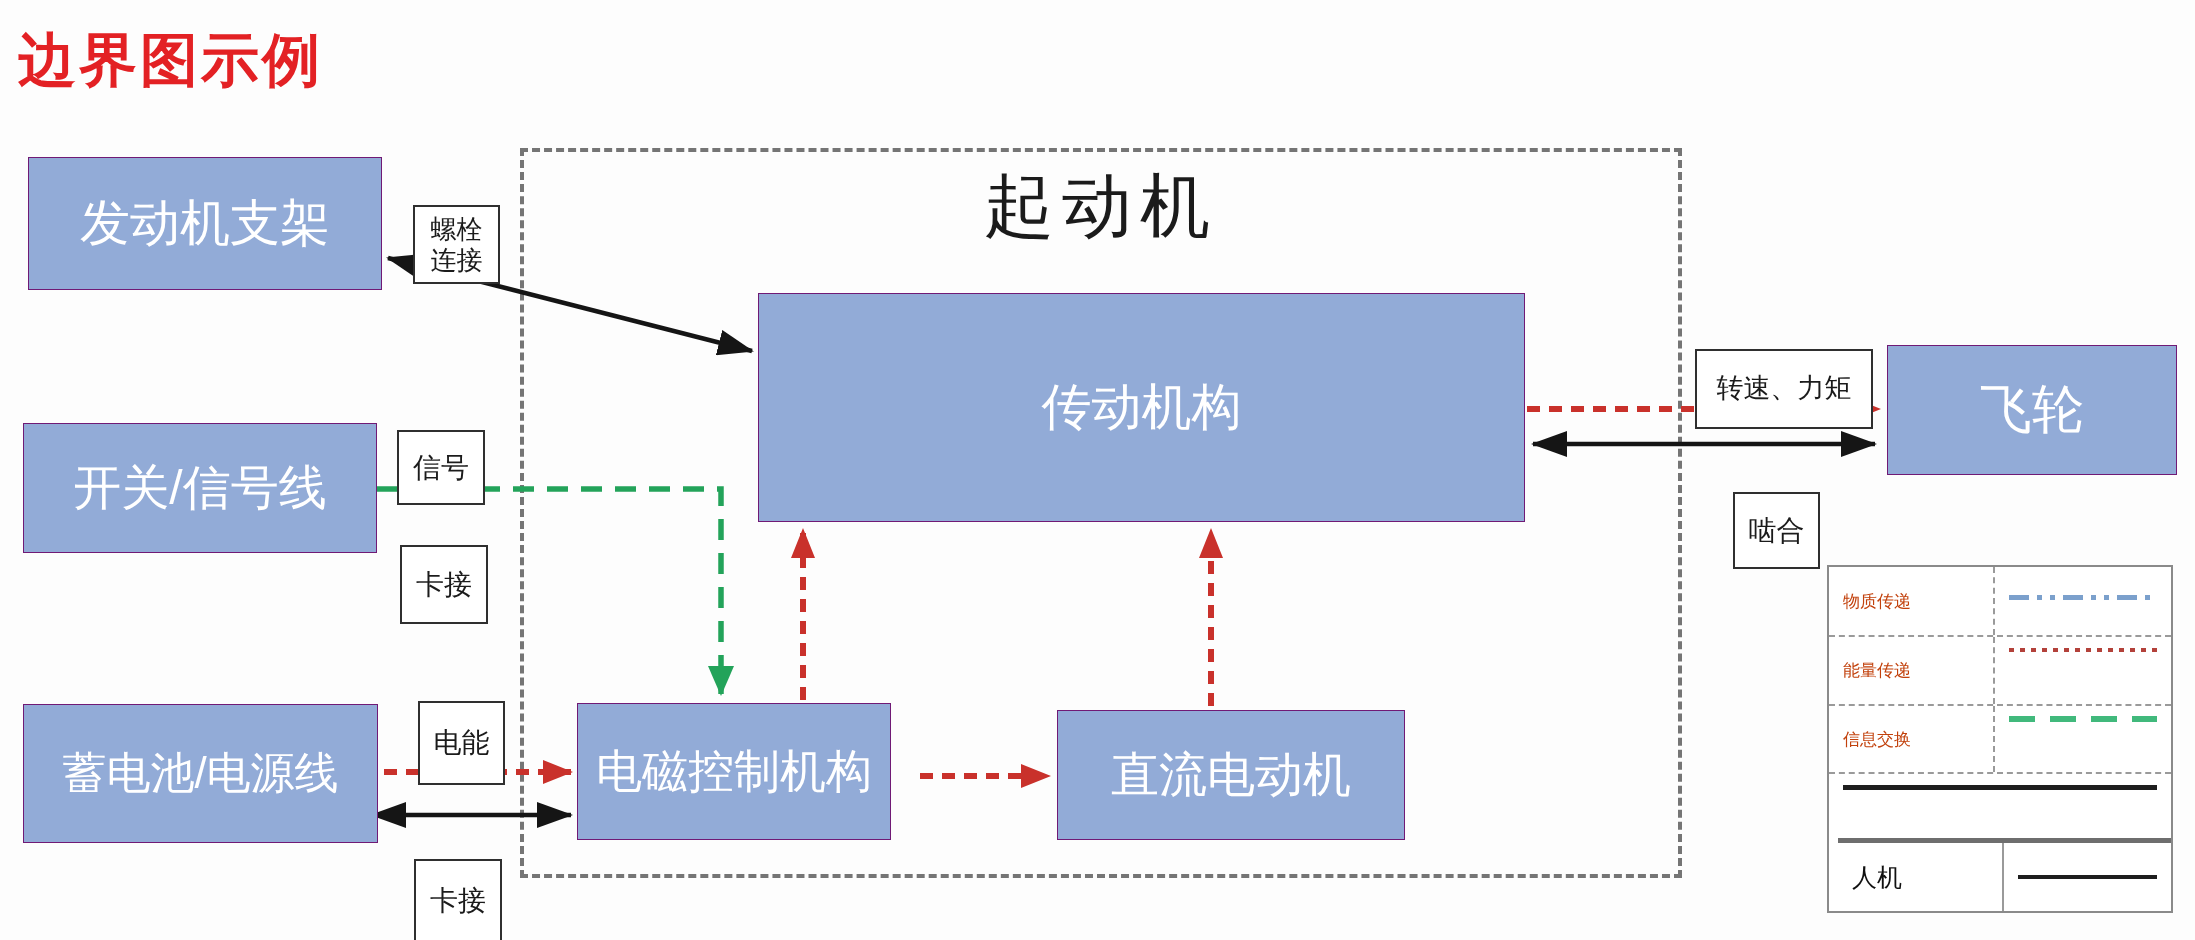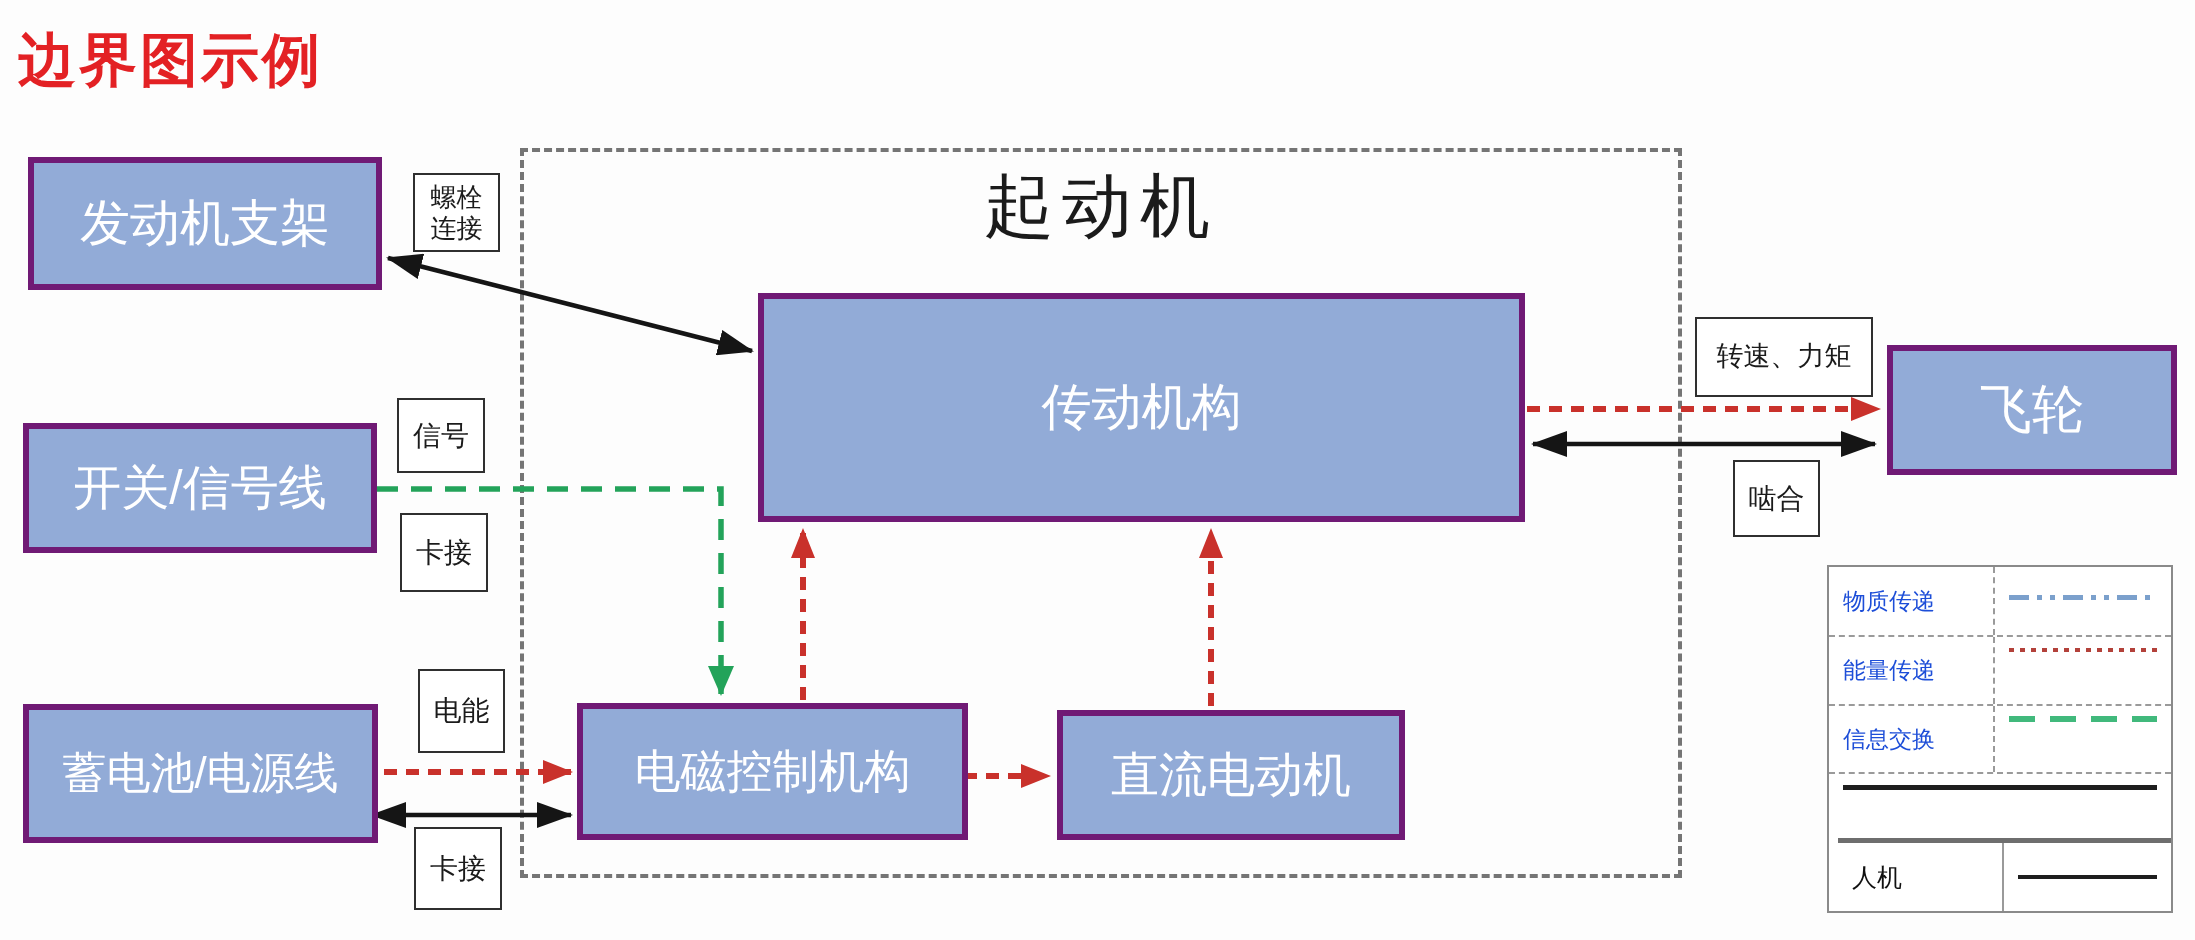--- a/index.html
+++ b/index.html
@@ -13,43 +13,43 @@
   }
   .boundary-box{
     position:absolute;left:520px;top:148px;width:1162px;height:730px;
     border:4px dashed #757575;box-sizing:border-box;background:transparent;
   }
   .boundary-title{
     position:absolute;left:520px;top:160px;width:1162px;text-align:center;
     font-size:70px;color:#1b1b1b;letter-spacing:8px;
   }
   .node{
-    position:absolute;background:#92abd7;border:6px solid #701a75;box-sizing:border-box;
+    position:absolute;background:#92abd7;border:1px solid #701a75;box-sizing:border-box;
     color:#ffffff;display:flex;align-items:center;justify-content:center;
     text-align:center;
   }
   .conn-label{
     position:absolute;background:#ffffff;border:2.5px solid #2f2f2f;box-sizing:border-box;
     color:#1b1b1b;display:flex;align-items:center;justify-content:center;
-    text-align:center;font-size:28px;line-height:1.18;
+    text-align:center;font-size:28px;line-height:1.18;margin-top:32px;
   }
   .pre{white-space:pre-line;}
   svg.connectors{position:absolute;left:0;top:0;pointer-events:none;}
   
   .legend{
     position:absolute;left:1827px;top:565px;width:346px;height:348px;
     border:2px solid #8a8a8a;box-sizing:border-box;background:#ffffff;
     display:flex;flex-direction:column;
   }
   .legend-row{display:flex;box-sizing:border-box;}
   .legend-row + .legend-row{border-top:2px dashed #9a9a9a;}
   .legend-row.thick-top{border-top:5px solid #6e6e6e;margin-left:9px;}
   .legend-label{
     width:166px;box-sizing:border-box;border-right:2px dashed #9a9a9a;
-    font-size:23px;color:#1d4ed8;display:flex;align-items:center;padding-left:14px;
+    font-size:17px;color:#c2410c;display:flex;align-items:center;padding-left:14px;
   }
   .legend-row.thick-top .legend-label{color:#101010;font-size:25px;border-right:2px solid #9a9a9a;}
   .legend-sample{flex:1;position:relative;}
   .sample-line{position:absolute;left:14px;right:14px;}
   .sample-material{top:28px;height:5px;
     background:repeating-linear-gradient(90deg,#7ba0cc 0 20px,transparent 20px 28px,#7ba0cc 28px 33px,transparent 33px 41px,#7ba0cc 41px 46px,transparent 46px 54px);}
   .sample-energy{top:11px;height:4px;
     background:repeating-linear-gradient(90deg,#b3413a 0 5px,transparent 5px 11px);}
   .sample-info{top:10px;height:6px;
     background:repeating-linear-gradient(90deg,#41b97c 0 26px,transparent 26px 41px);}
@@ -107,21 +107,21 @@
   </div>
 
   <div class="node" style="left:23px;top:704px;width:355px;height:139px;font-size:44px;">
     <span>蓄电池/电源线</span>
   </div>
 
   <div class="node" style="left:758px;top:293px;width:767px;height:229px;font-size:50px;">
     <span>传动机构</span>
   </div>
 
-  <div class="node" style="left:577px;top:703px;width:391px;height:137px;font-size:46px;">
+  <div class="node" style="left:577px;top:703px;width:314px;height:137px;font-size:46px;">
     <span>电磁控制机构</span>
   </div>
 
   <div class="node" style="left:1057px;top:710px;width:348px;height:130px;font-size:48px;">
     <span>直流电动机</span>
   </div>
 
   <div class="node" style="left:1887px;top:345px;width:290px;height:130px;font-size:52px;">
     <span>飞轮</span>
   </div>

